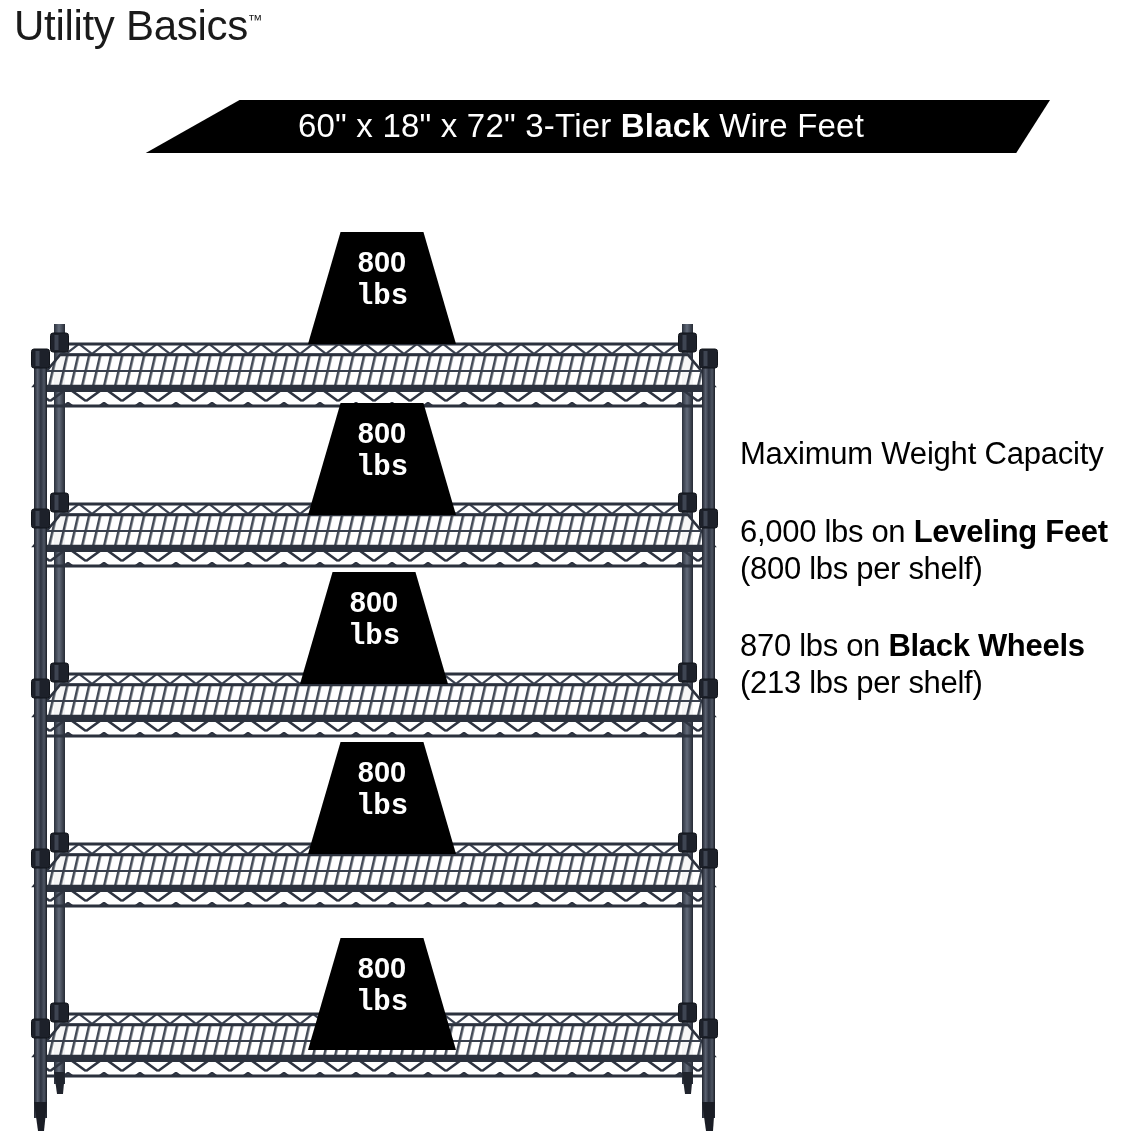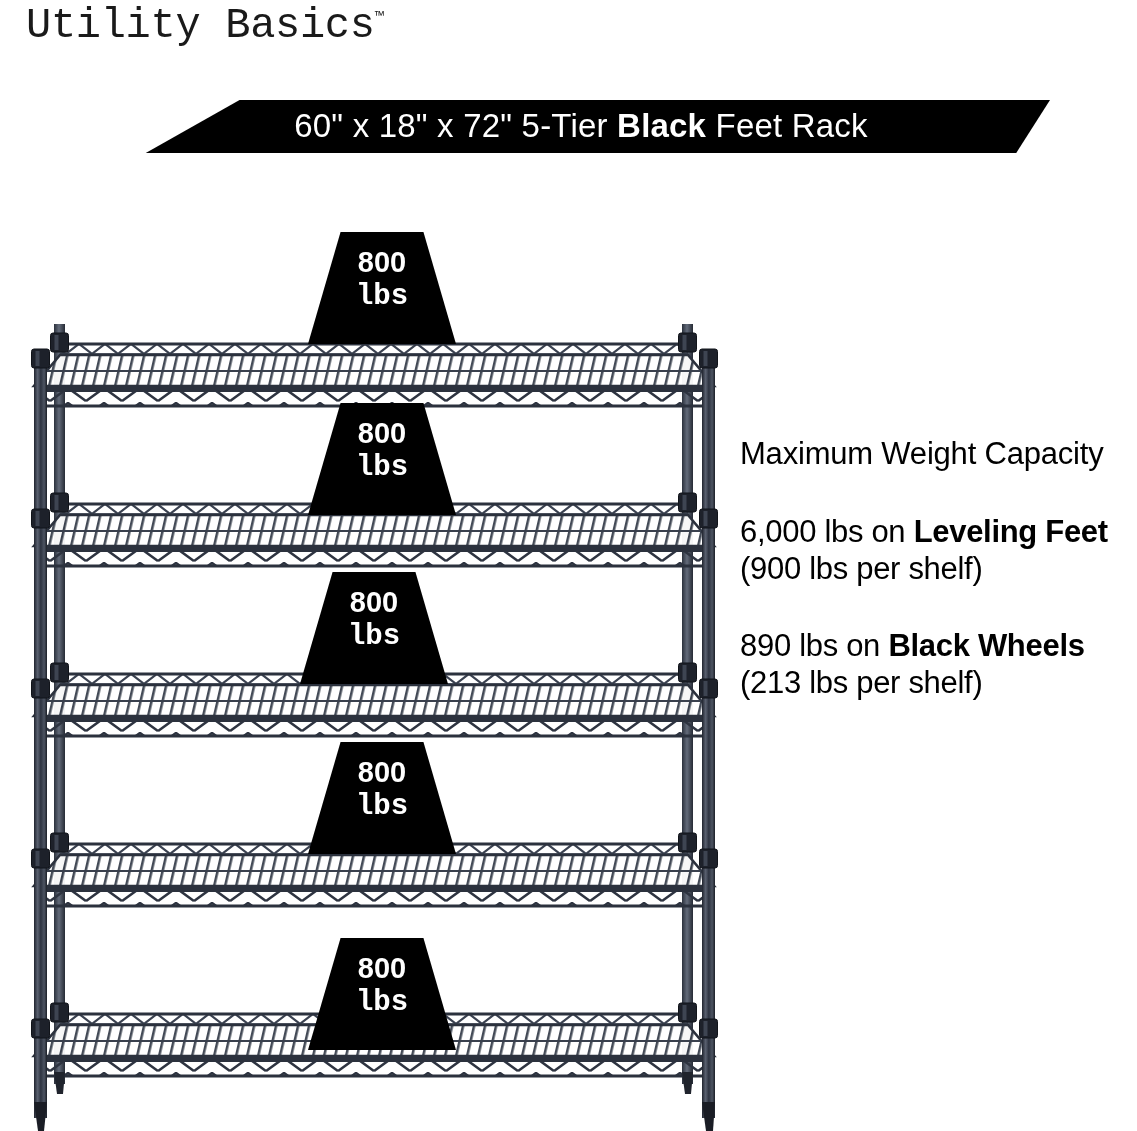--- a/index.html
+++ b/index.html
@@ -12,28 +12,27 @@
     height: 1131px;
     position: relative;
     overflow: hidden;
     font-family: "Liberation Sans", sans-serif;
     color: #000000;
   }
 
   
   #brand-logo {
     position: absolute;
-    left: 26px;
+    left: 14px;
     top: 2px;
     font-size: 42px;
     font-weight: 400;
     letter-spacing: -0.3px;
     color: #1a1a1a;
     white-space: nowrap;
-    font-family: Liberation Mono, monospace;
   }
   #brand-logo .tm {
     font-size: 15px;
     vertical-align: super;
     letter-spacing: 0;
   }
 
   
   #title-banner {
     position: absolute;
@@ -115,23 +114,23 @@
 </head>
 <body>
 
 <div id="brand-logo">
   <span>Utility Basics</span><span class="tm">™</span>
 </div>
 
 <div id="title-banner">
   <div id="title-banner-text">
     <span>60" x 18" x 72"</span>
-    <span>5-Tier</span>
+    <span>3-Tier</span>
     <b>Black</b>
-    <span>Feet Rack</span>
+    <span>Wire Feet</span>
   </div>
 </div>
 
 <div id="rack-illustration">
   <svg width="720" height="935" viewBox="0 0 720 935" xmlns="http://www.w3.org/2000/svg">
     <defs>
       <linearGradient id="postGrad" x1="0" y1="0" x2="1" y2="0">
         <stop offset="0%" stop-color="#20242e"></stop>
         <stop offset="28%" stop-color="#5a6170"></stop>
         <stop offset="52%" stop-color="#2d3340"></stop>
@@ -261,16 +260,16 @@
 </div>
 
 <div class="weight-badge" style="left:308px; top:938px; width:148px; height:112px;">
   <span class="bnum">800</span>
   <span class="bunit">lbs</span>
 </div>
 
 <div id="capacity-panel">
   <p class="cap-heading" id="cap-heading">Maximum Weight Capacity</p>
 
-  <p class="cap-para" id="cap-para-feet"><span>6,000 lbs on </span><b>Leveling Feet</b><span> (900 lbs per shelf)</span></p>
-
-  <p class="cap-para" id="cap-para-casters"><span>890 lbs on </span><b>Black Wheels</b><span> (213 lbs per shelf)</span></p>
+  <p class="cap-para" id="cap-para-feet"><span>6,000 lbs on </span><b>Leveling Feet</b><span> (800 lbs per shelf)</span></p>
+
+  <p class="cap-para" id="cap-para-casters"><span>870 lbs on </span><b>Black Wheels</b><span> (213 lbs per shelf)</span></p>
 </div>
 
 </body></html>

